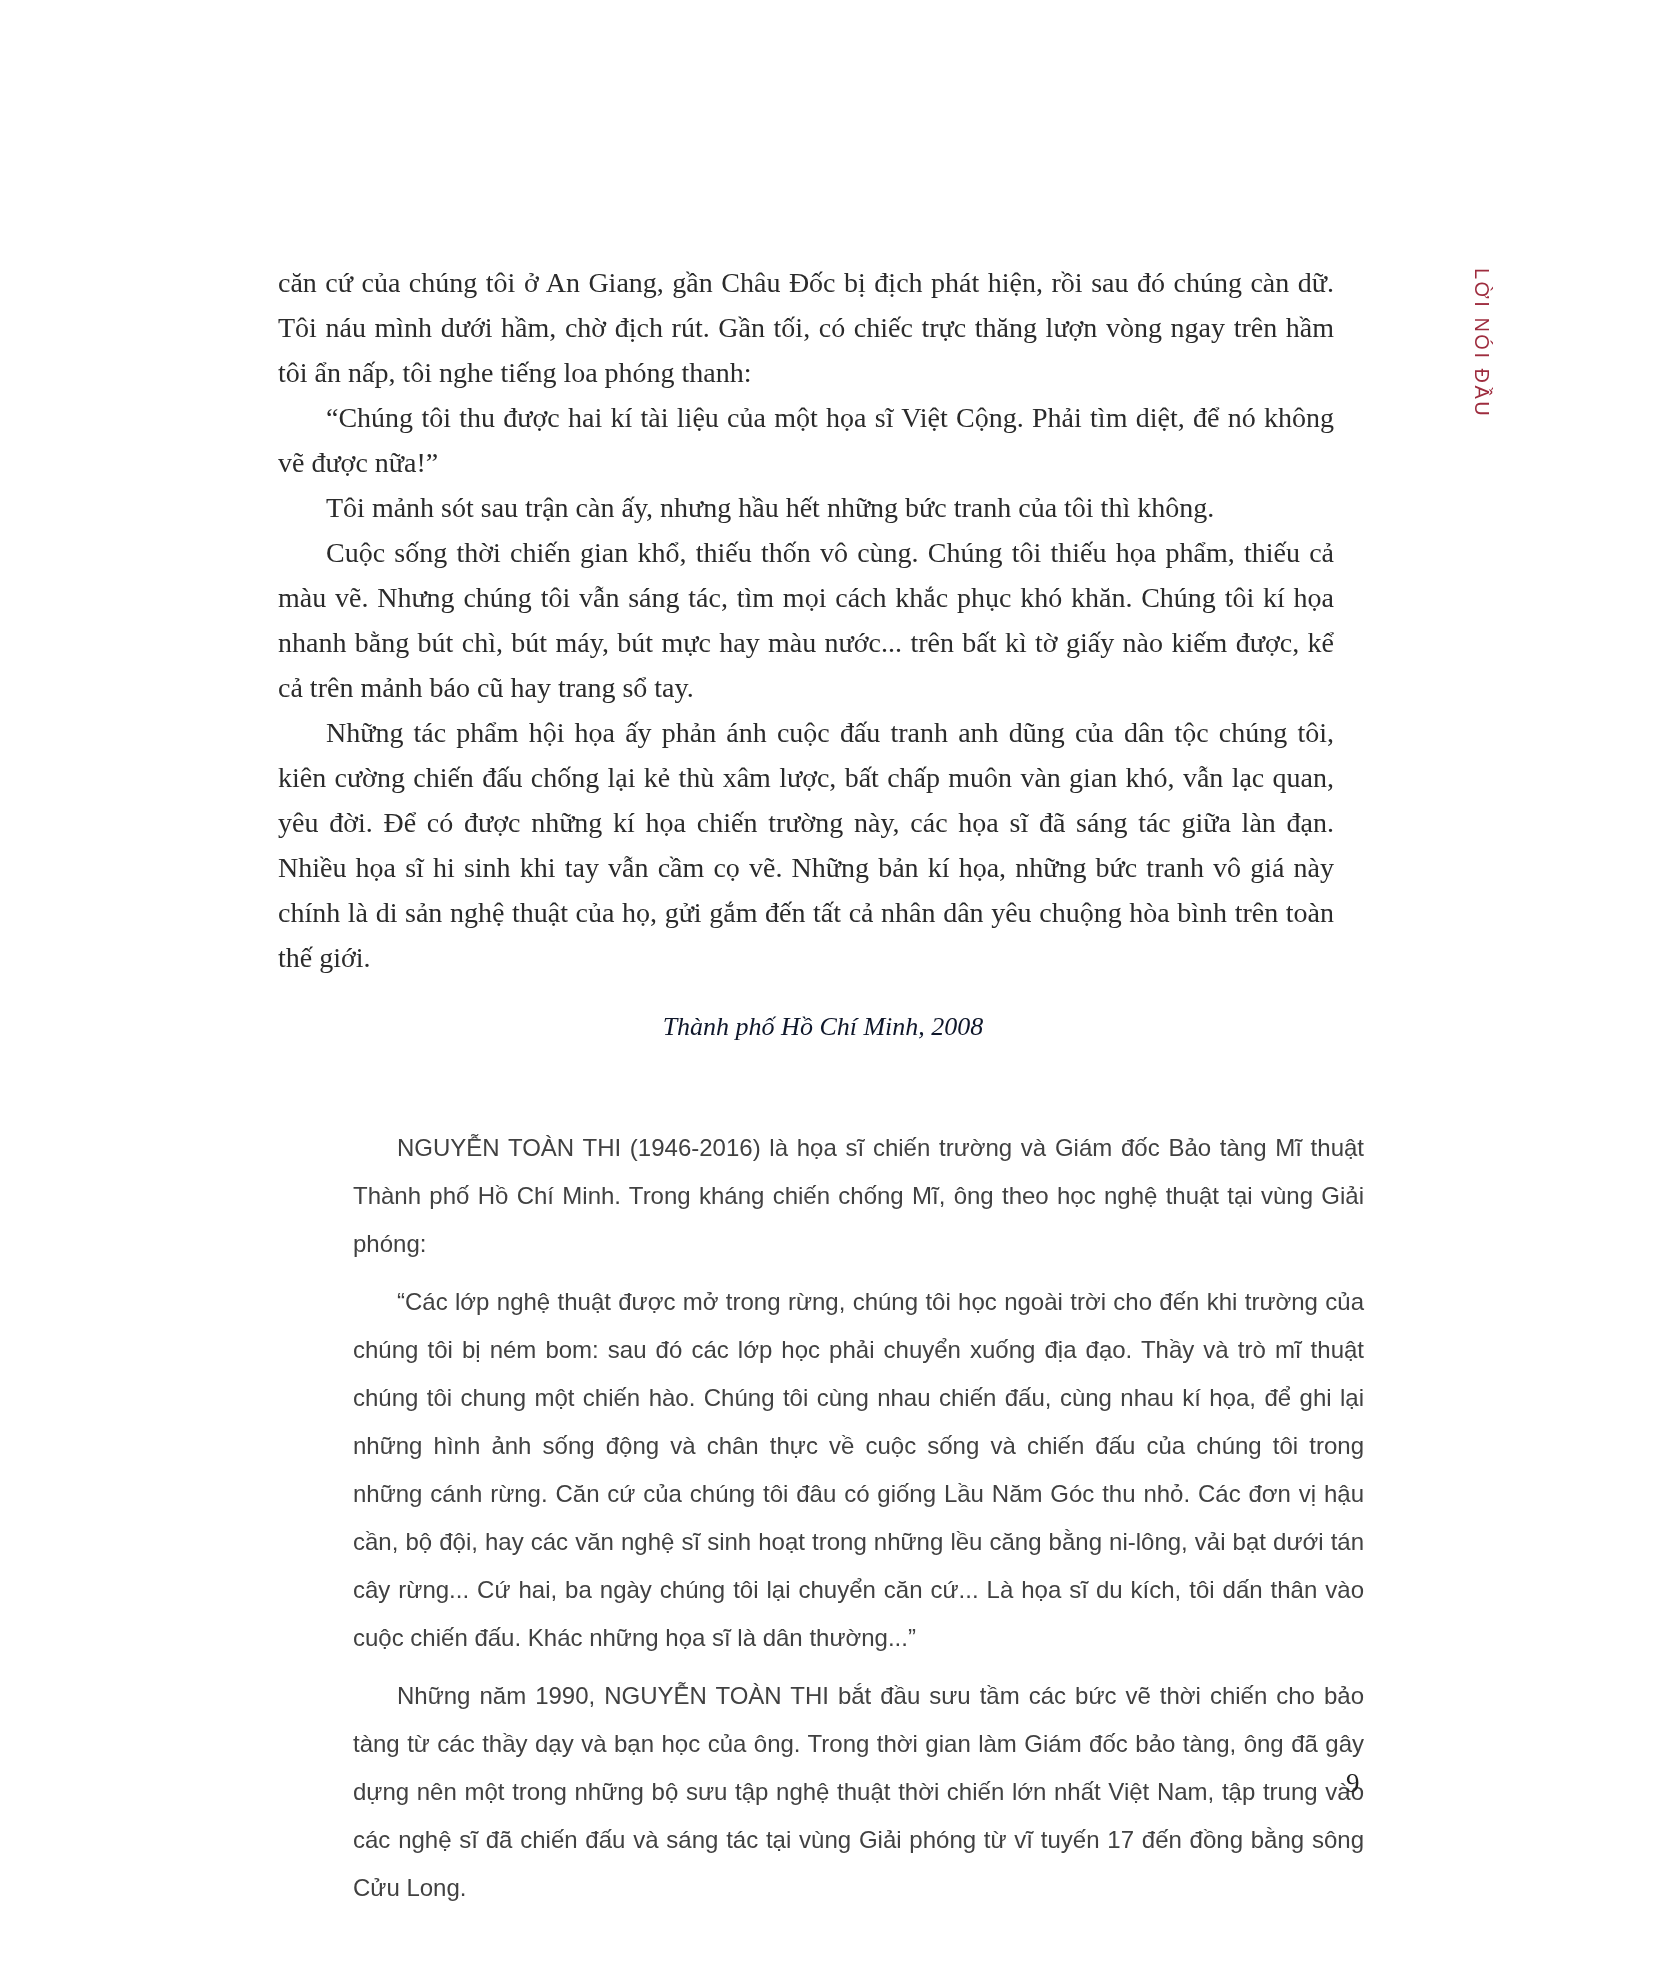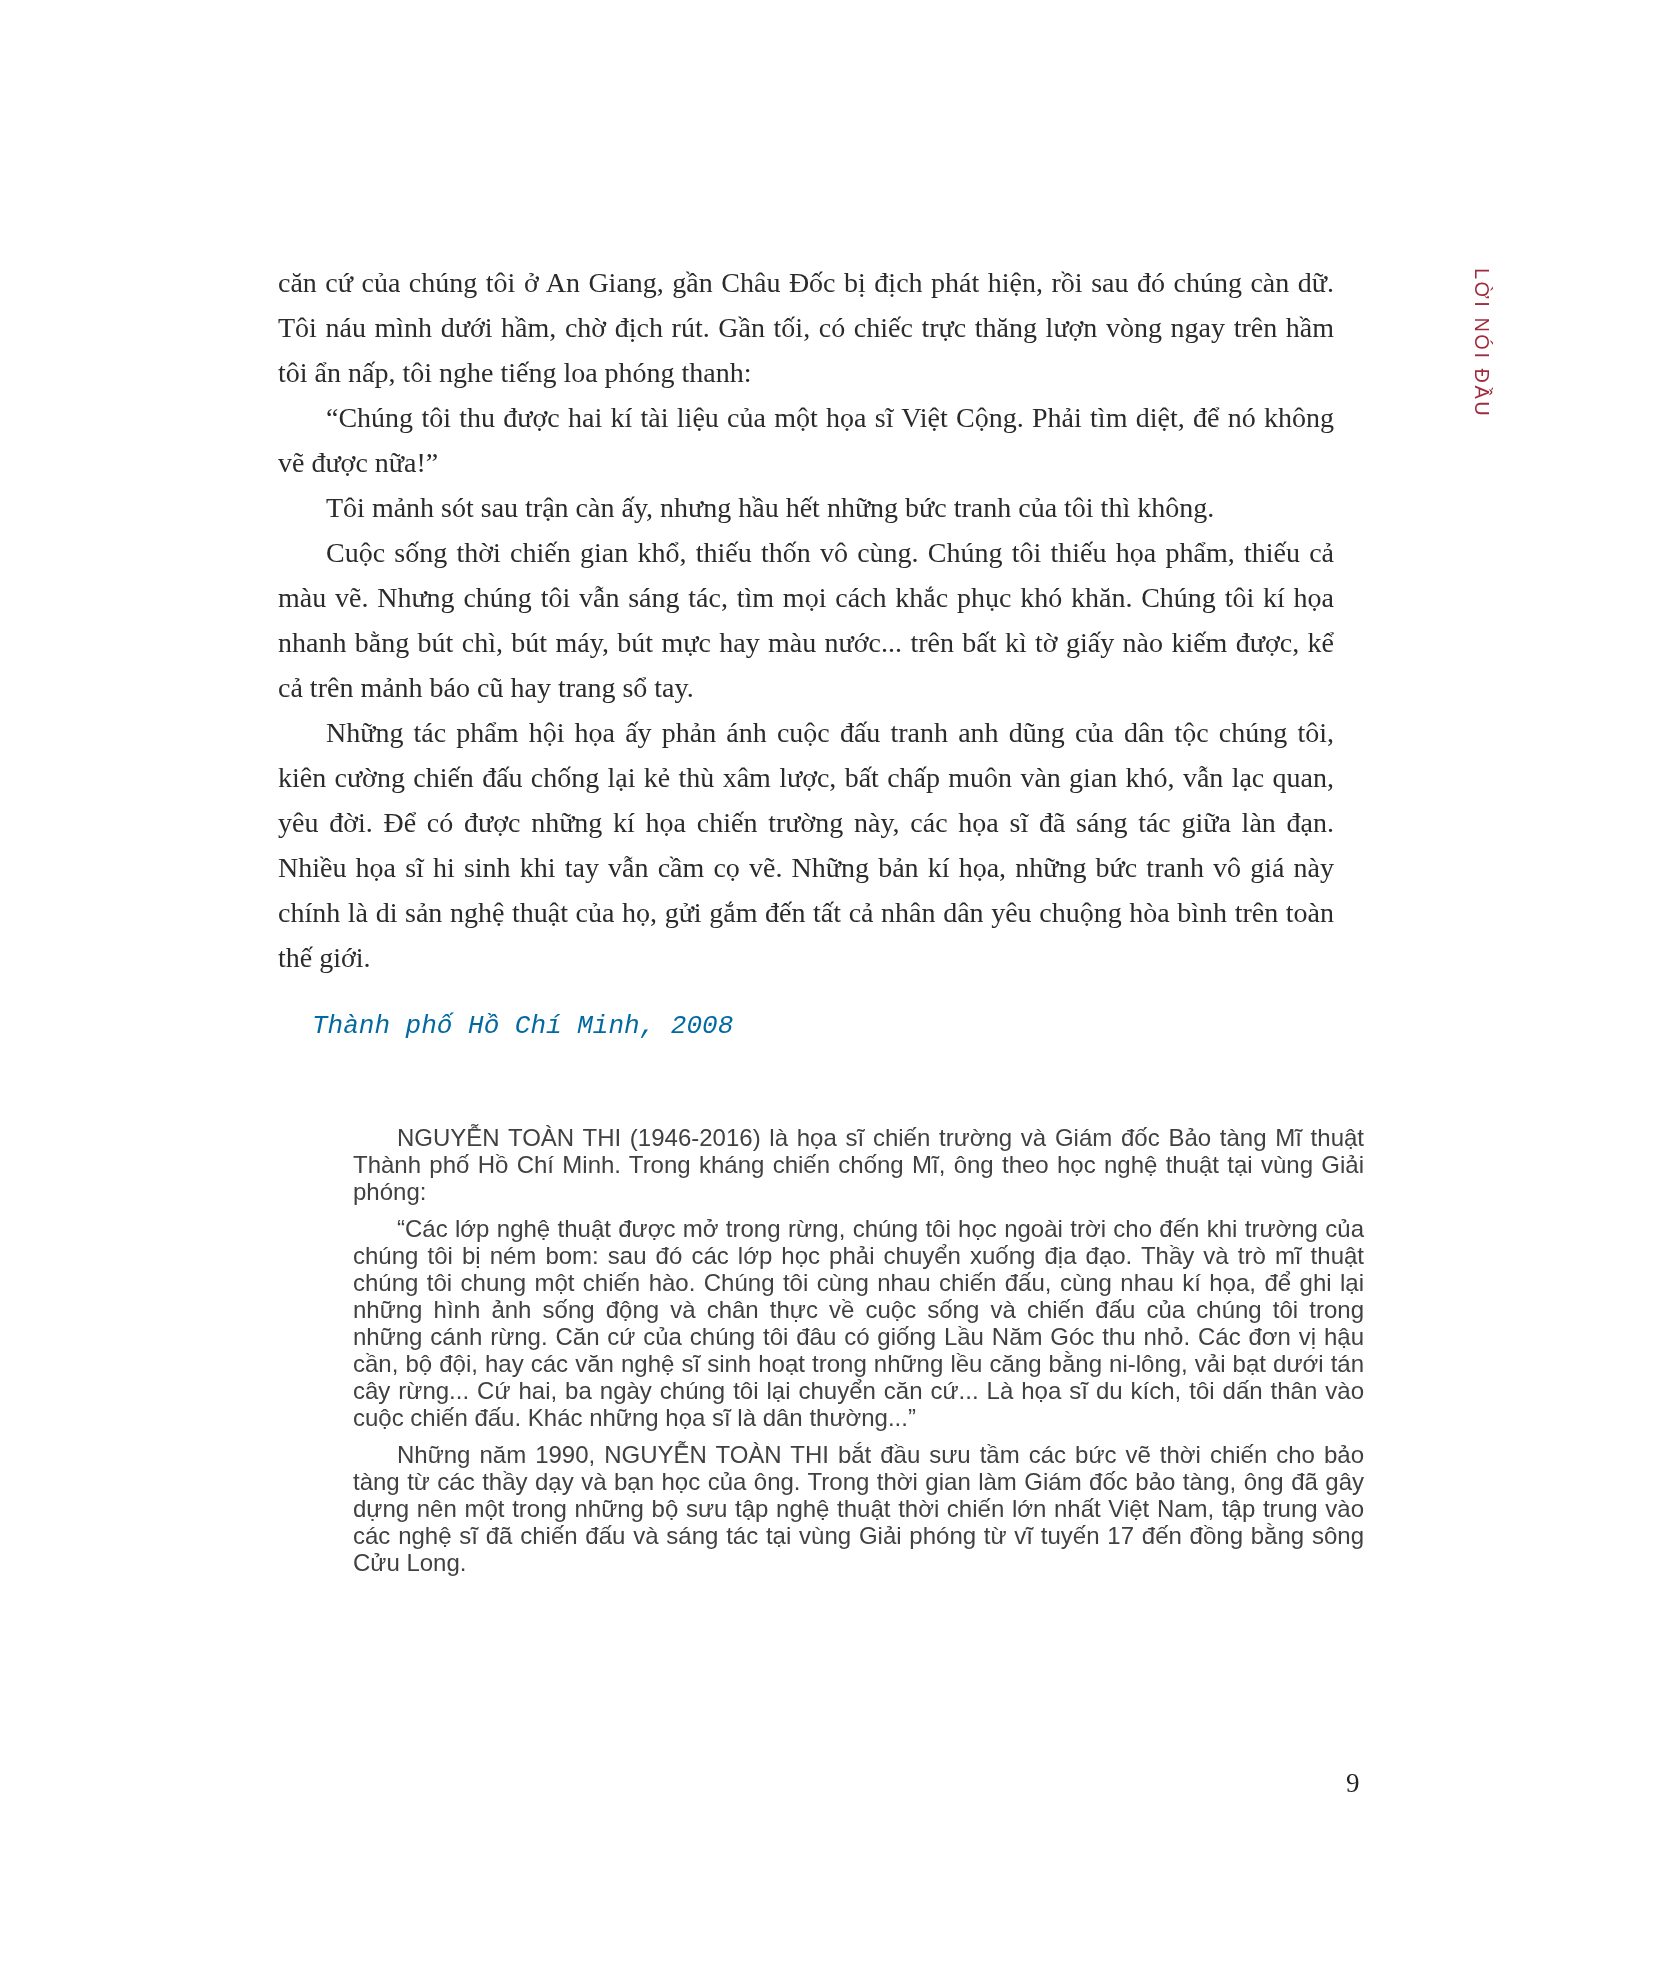--- a/index.html
+++ b/index.html
@@ -26,35 +26,36 @@
     font-size: 28px;
     line-height: 45px;
     color: #2b2b2b;
     text-align: justify;
   }
   .body-par.indent {
     text-indent: 48px;
   }
   .dateline {
     margin: 24px 0 0 34px;
-    font-family: Liberation Mono, monospace;
+    font-family: Liberation Serif, serif;
     font-style: italic;
     font-size: 26px;
     line-height: 45px;
-    color: #0369a1;
+    color: #0f172a;
+    text-align: center;
   }
   .bio {
     margin: 75px 0 0 75px;
     width: 1011px;
   }
   .bio-par {
     margin: 0 0 10px 0;
     font-family: "Liberation Sans", sans-serif;
     font-size: 24px;
-    line-height: 27px;
+    line-height: 48px;
     color: #414141;
     text-align: justify;
     text-indent: 44px;
   }
   .sidebar-label {
     position: absolute;
     top: 268px;
     left: 1470px;
     writing-mode: vertical-rl;
     font-family: "Liberation Sans", sans-serif;

